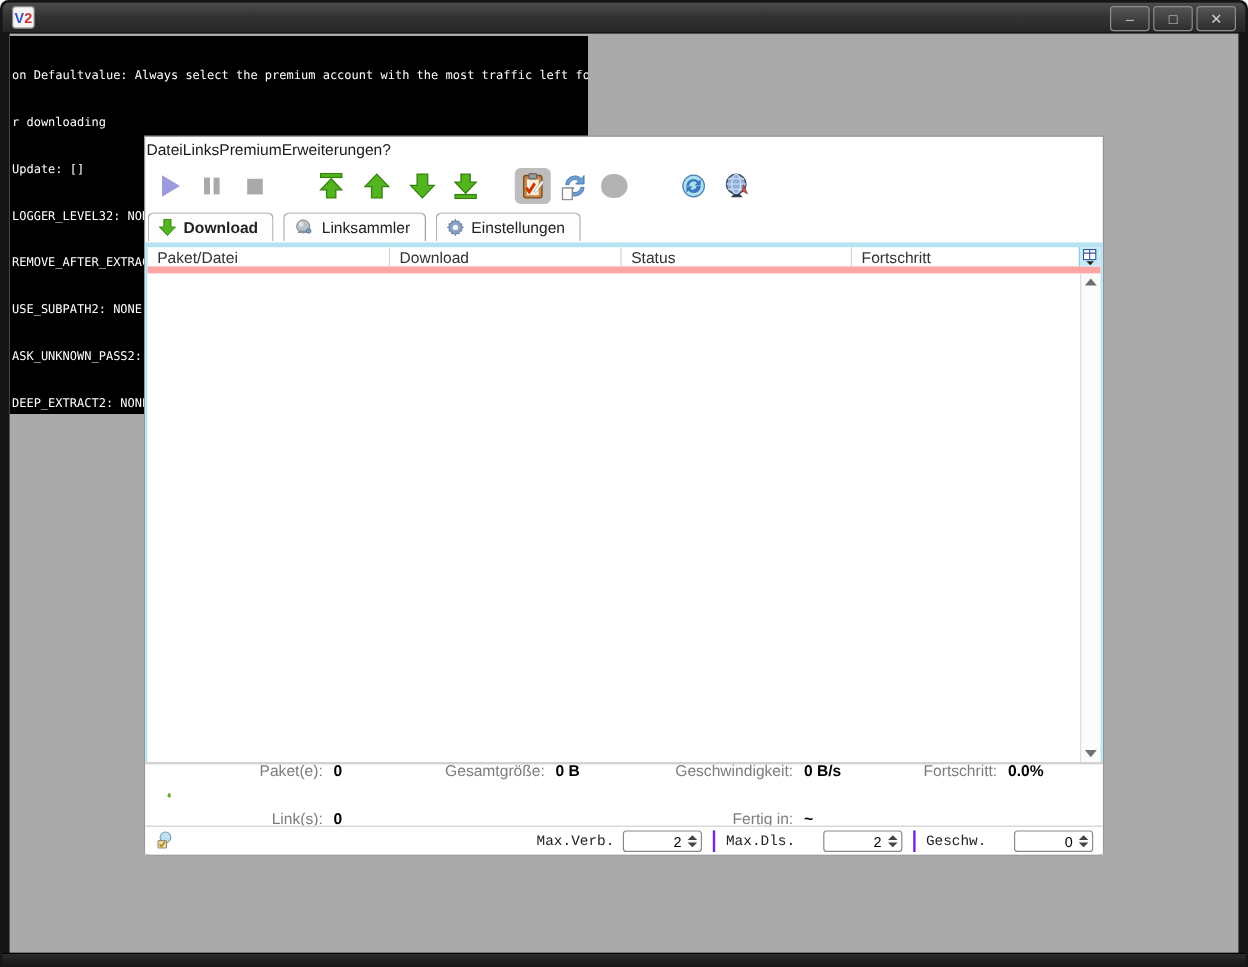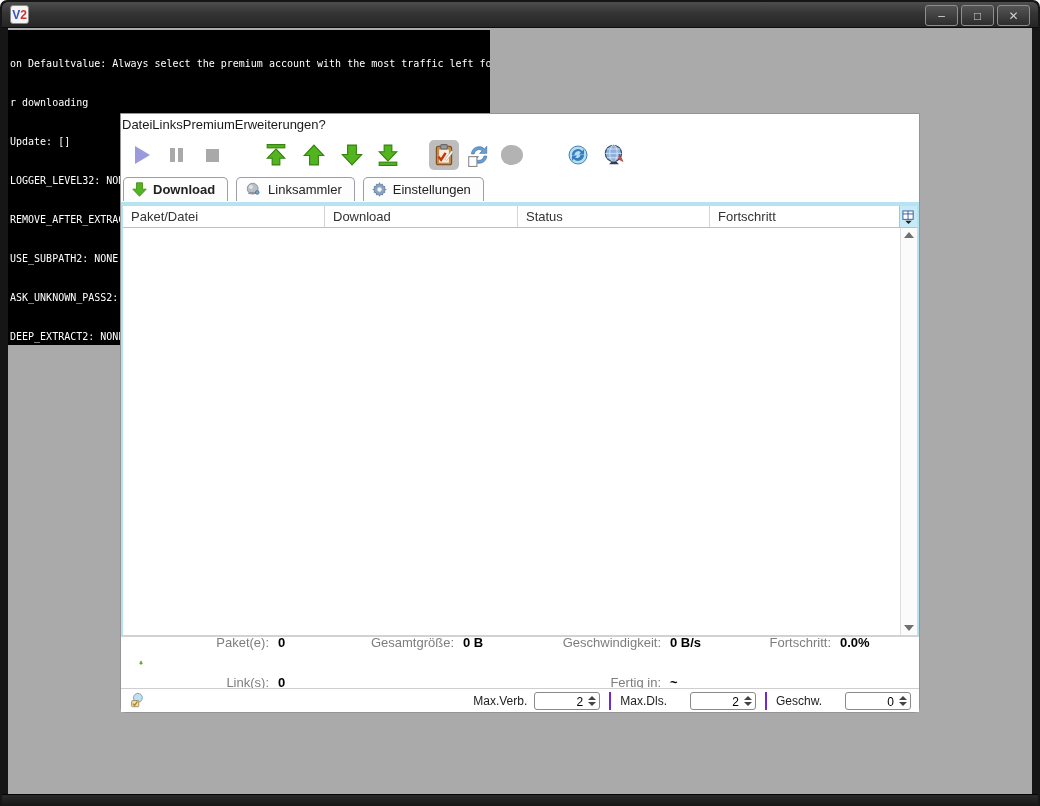--- a/index.html
+++ b/index.html
@@ -59,21 +59,21 @@
   .jd-tabs { height:26px; display:flex; align-items:center; padding-left:2px;
     gap:8px; }
   .jd-tab { display:flex; align-items:center; gap:6px; padding:3px 12px 3px 8px;
     border:1px solid #9aa0a6; border-bottom:none; border-radius:5px 5px 0 0;
     background:#fdfdfd; font-size:13px; color:#222; height:24px; cursor:default; }
   .jd-tab.active { font-weight:bold; }
 
   .jd-table { flex:1; border-top:4px solid #b6e3f2; border-left:2px solid #b6e3f2;
     border-right:2px solid #b6e3f2; display:flex; flex-direction:column;
     background:#fff; min-height:0; }
-  .jd-thead { height:22px; display:flex; border-bottom:1px solid #fca5a5; }
+  .jd-thead { height:22px; display:flex; border-bottom:6px solid #fca5a5; }
   .jd-th { display:flex; align-items:center; padding-left:8px; font-size:13px;
     color:#333; border-right:1px solid #d4d4d4; }
   .jd-th.c0 { width:202px; } .jd-th.c1 { width:193px; } .jd-th.c2 { width:192px; }
   .jd-th.c3 { flex:1; border-right:none; }
   .col-config { width:18px; display:flex; align-items:center; justify-content:center;
     background:#c7eaf7; border-left:1px solid #9cc9dd; }
   .jd-tbody { flex:1; display:flex; min-height:0; }
   .jd-rows { flex:1; background:#fff; }
   .vscroll { width:17px; border-left:1px solid #ddd; background:#fbfbfb;
     display:flex; flex-direction:column; justify-content:space-between;
@@ -93,21 +93,21 @@
   .sv .val { font-weight:bold; color:#000; margin-left:9px; }
   .sv.c0 .sl { min-width:100px; } .sv.c1 .sl { min-width:105px; }
   .sv.c2 .sl { min-width:122px; } .sv.c3 .sl { min-width:82px; }
 
   .jd-bottom { height:24px; border-top:1px solid #cfcfcf; display:flex;
     align-items:center; padding:0 8px; background:#fff; }
   .jd-bottom .spacer { flex:1; }
   .spin-group { display:flex; align-items:center; }
   .spin-group + .spin-group { border-left:2px solid #6d28d9; margin-left:9px;
     padding-left:9px;gap:16px; }
-  .spin-label { font-size:12px; color:#222; margin-right:7px; }
+  .spin-label { font-size:12px; color:#222; margin-right:7px;font-family:Liberation Mono, monospace; }
   .spinner { position:relative; width:66px; height:18px; border:1px solid #8a8a8a;
     border-radius:3px; font-size:12px; background:#fff; }
   .spin-val { position:absolute; right:16px; top:2px; }
   .spin-arrows { position:absolute; right:3px; top:3px; display:flex;
     flex-direction:column; gap:2px; }
   .sp-up { width:0; height:0; border-left:4px solid transparent;
     border-right:4px solid transparent; border-bottom:4px solid #444; }
   .sp-down { width:0; height:0; border-left:4px solid transparent;
     border-right:4px solid transparent; border-top:4px solid #444; }
 

